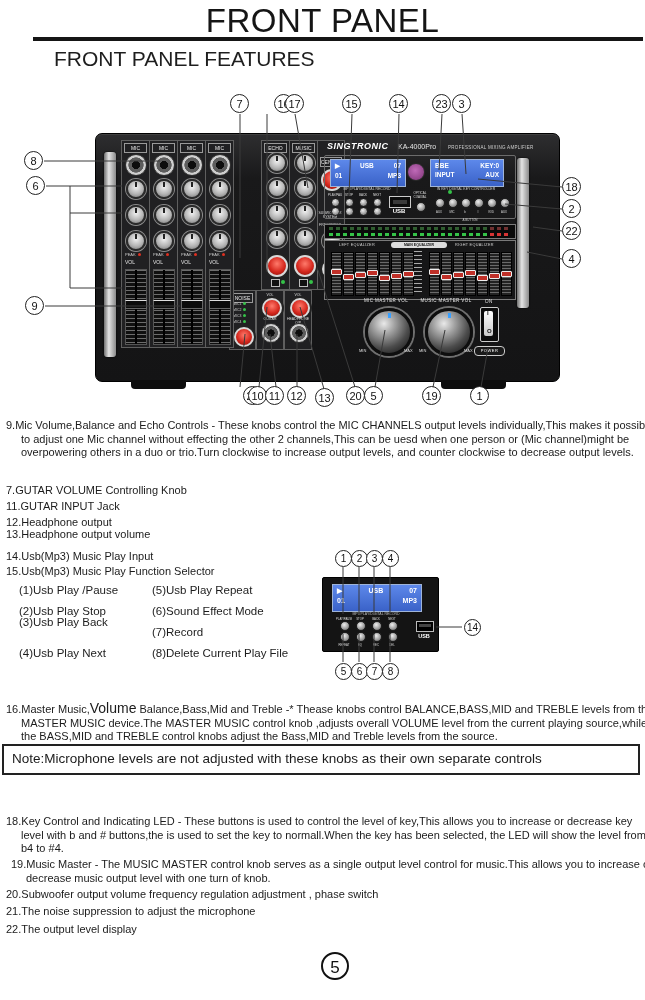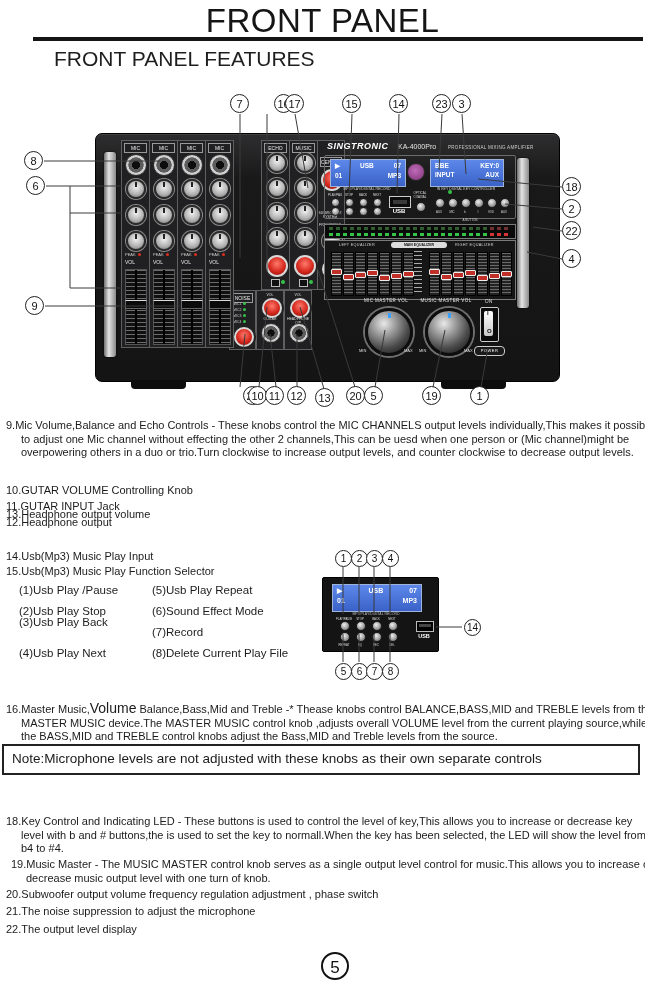--- a/index.html
+++ b/index.html
@@ -444,24 +444,24 @@
 
   <svg id="lines" width="645" height="1000">
     <path d="M240,114 V258 M267,114 V272 M295,114 L308,188 M352,114 L349,196 M399,114 L397,193 M442,114 L439,170 M462,114 L466,174" stroke="#3a3a3a" stroke-width="1" fill="none"></path>
     <path d="M44,161 H160 M46,186 H122 M70,186 V288 M70,213 H122 M70,288 H122 M45,306 H180" stroke="#3a3a3a" stroke-width="1" fill="none"></path>
     <path d="M562,187 L478,179 M562,209 L505,204 M562,231 L533,227 M562,259 L527,252" stroke="#3a3a3a" stroke-width="1" fill="none"></path>
     <path d="M245,334 L240,387 M267,307 L259,387 M270,334 L276,387 M297,334 L297,387 M300,307 L324,389 M318,270 L355,387 M385,330 L375,387 M445,330 L433,387 M488,348 L481,387" stroke="#3a3a3a" stroke-width="1" fill="none"></path>
     <path d="M343,567 V614 M359,567 V614 M374,567 V614 M390,567 V614 M343,662 V634 M359,662 V634 M374,662 V634 M390,662 V634 M436,627 H462" stroke="#3a3a3a" stroke-width="1" fill="none"></path>
   </svg>
 
   <div class="ft hang" style="top:419px;">9.Mic Volume,Balance and Echo Controls - These knobs control the MIC CHANNELS output levels individually,This makes it possible to adjust one Mic channel without effecting the other 2 channels,This can be uesd when one person or (Mic channel)might be overpowering others in a duo or trio.Turn clockwise to increase output levels, and counter clockwise to decrease output levels.</div>
-  <div class="ft" style="top:484px;">10.GUTAR VOLUME Controlling Knob</div>
+  <div class="ft" style="top:484px;">7.GUTAR VOLUME Controlling Knob</div>
   <div class="ft" style="top:500px;">11.GUTAR INPUT Jack</div>
   <div class="ft" style="top:516px;">12.Headphone output</div>
-  <div class="ft" style="top:508px;">13.Headphone output volume</div>
+  <div class="ft" style="top:528px;">13.Headphone output volume</div>
   <div class="ft" style="top:550px;">14.Usb(Mp3) Music Play Input</div>
   <div class="ft" style="top:565px;">15.Usb(Mp3) Music Play Function Selector</div>
 
   <div class="abs" style="left:19px;top:584px;width:320px;height:84px;">
     <span class="grid-item" style="left:0;top:0;">(1)Usb Play /Pause</span>
     <span class="grid-item" style="left:133px;top:0;">(5)Usb Play Repeat</span>
     <span class="grid-item" style="left:0;top:21px;">(2)Usb Play Stop</span>
     <span class="grid-item" style="left:133px;top:21px;">(6)Sound Effect Mode</span>
     <span class="grid-item" style="left:0;top:32px;">(3)Usb Play Back</span>
     <span class="grid-item" style="left:133px;top:42px;">(7)Record</span>

